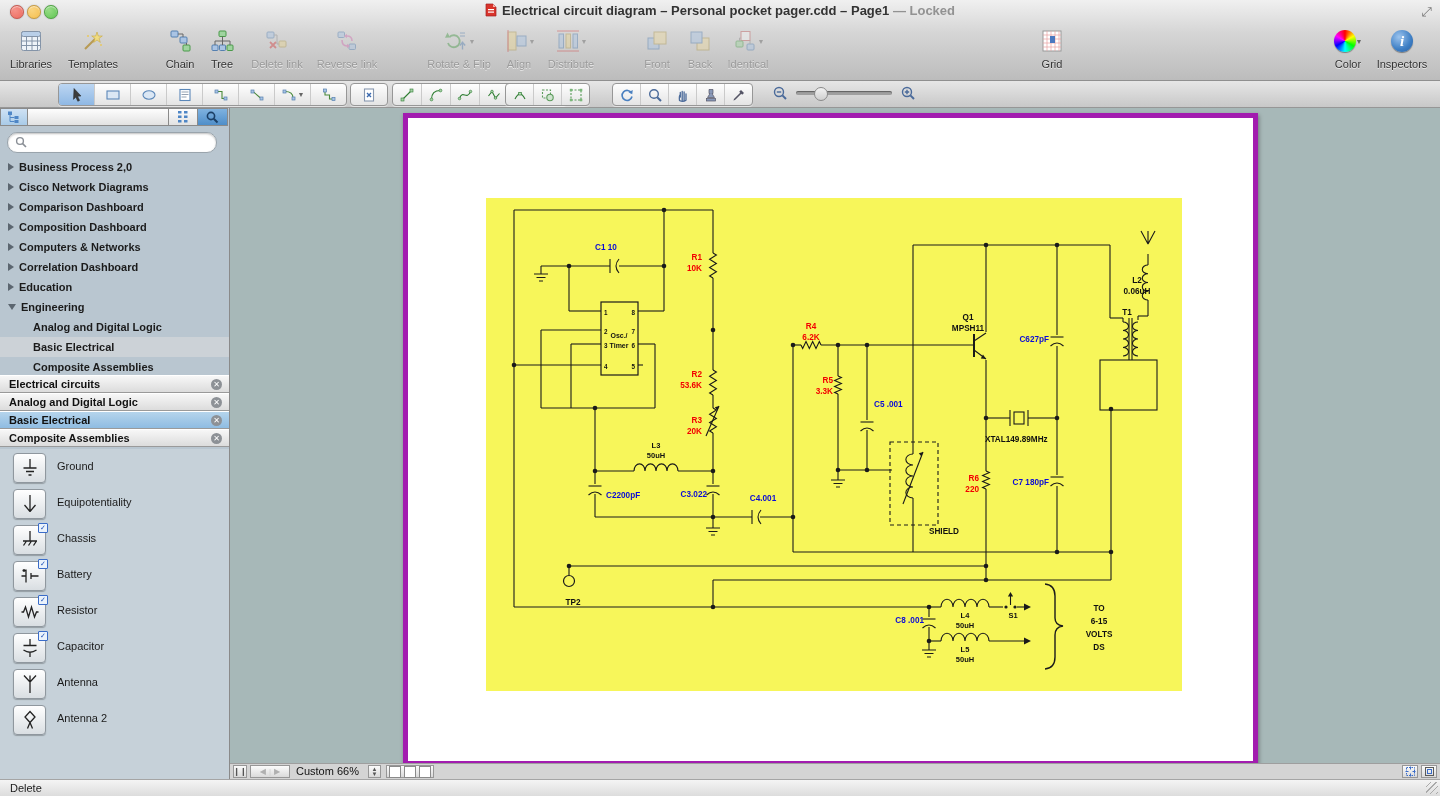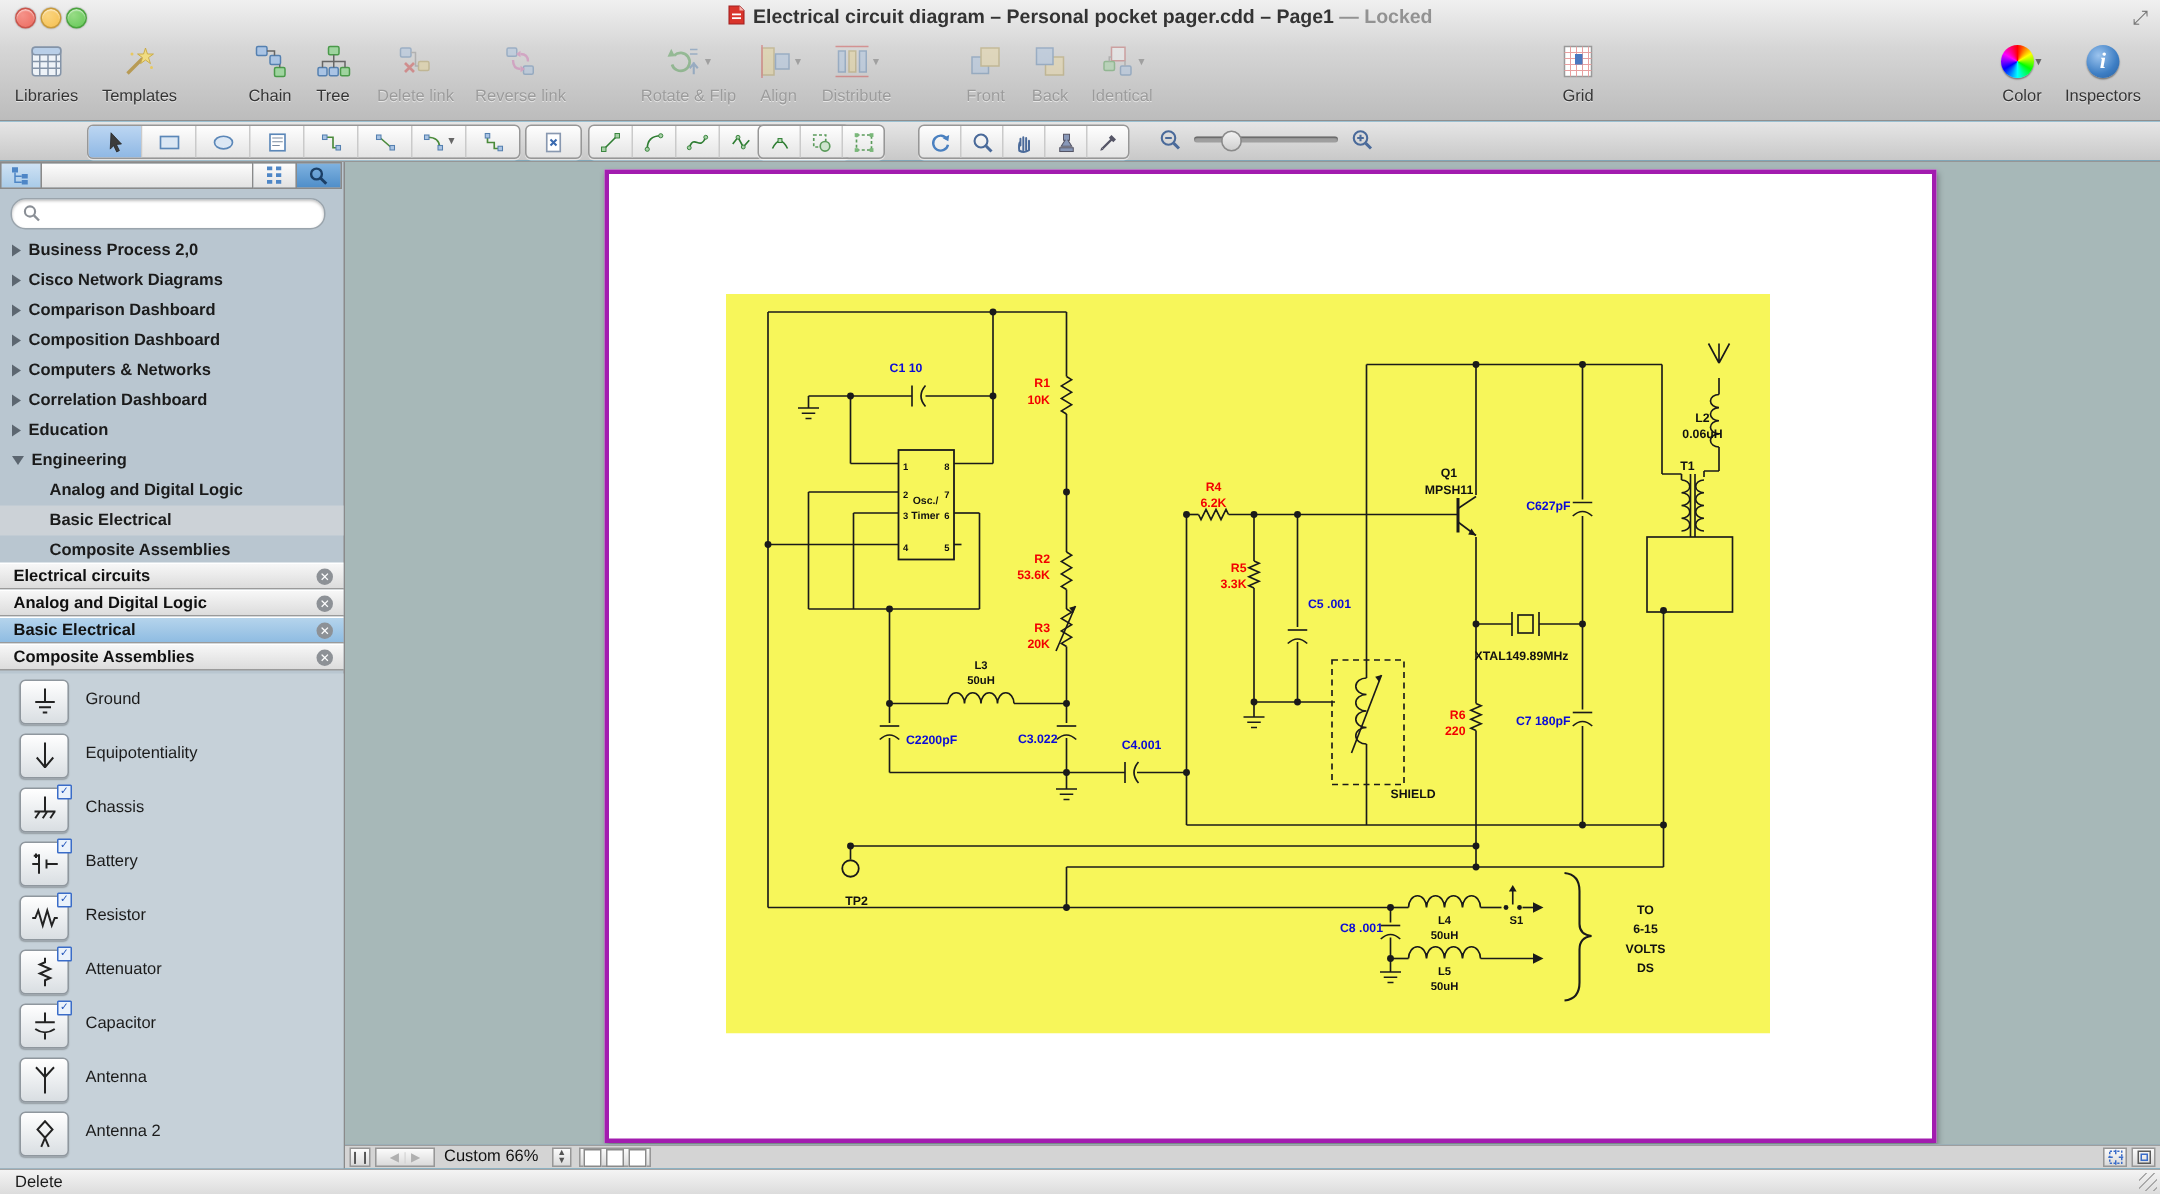--- a/index.html
+++ b/index.html
@@ -1,17 +1,17 @@
 <!DOCTYPE html>
 <html><head>
 <meta charset="utf-8">
 <style>
   html,body{margin:0;padding:0;width:1440px;height:796px;overflow:hidden;
     font-family:"Liberation Sans","DejaVu Sans",sans-serif;-webkit-font-smoothing:antialiased;}
-  #window{position:absolute;inset:0;background:#0ea5e9;}
+  #window{position:absolute;inset:0;background:#000000;}
   
   #header{position:absolute;left:0;top:0;width:1440px;height:80px;
     background:linear-gradient(#f0f0f0,#d6d6d6 40%,#bcbcbc);border-bottom:1px solid #8f8f8f;}
   #titlebar{position:absolute;left:0;top:0;width:100%;height:22px;}
   .tl{position:absolute;top:5px;width:12px;height:12px;border-radius:50%;box-shadow:inset 0 1px 1px rgba(255,255,255,.6),0 0 1px rgba(0,0,0,.5);}
   #title-center{position:absolute;left:0;right:0;top:3px;text-align:center;font-size:13px;font-weight:bold;color:#333;}
   #title-center .doc{display:inline-block;vertical-align:-2px;margin-right:5px;}
   #locked{color:#929292;font-weight:bold;}
   #fullscreen-btn{position:absolute;right:8px;top:4px;color:#777;font-size:13px;}
   .tb-item{position:absolute;top:26px;width:96px;transform:translateX(-50%);text-align:center;}
@@ -62,22 +62,22 @@
     font-size:8px;line-height:11px;text-align:center;}
   #shapes{position:absolute;left:0;top:341px;width:229px;height:330px;background:#c6d1d9;}
   .shape-row{height:36px;position:relative;}
   .shape-ic{position:absolute;left:13px;top:4px;width:31px;height:28px;background:linear-gradient(#ffffff,#d9dee2);
     border:1px solid #8f979e;border-radius:4px;display:flex;align-items:center;justify-content:center;box-shadow:0 1px 1px rgba(0,0,0,.25);}
   .badge{position:absolute;right:-3px;top:-3px;width:8px;height:8px;background:#eaf2fb;border:1px solid #3a6cc8;border-radius:1px;
     font-size:7px;line-height:8px;color:#2255bb;text-align:center;font-weight:bold;}
   .shape-lb{position:absolute;left:57px;top:11px;font-size:11px;color:#1b1b1b;}
   
   #canvas{position:absolute;left:230px;top:108px;width:1210px;height:655px;background:#a7b8b8;overflow:hidden;}
-  #page{position:absolute;left:173px;top:5px;width:845px;height:643px;background:#fff;border:3px solid #a21caf;
-    box-shadow:1px 2px 4px rgba(0,0,0,.35);padding-left:37px;}
+  #page{position:absolute;left:173px;top:5px;width:845px;height:643px;background:#fff;border:5px solid #a21caf;
+    box-shadow:1px 2px 4px rgba(0,0,0,.35);}
   #diagram{position:absolute;left:78px;top:80px;width:696px;height:493px;}
   
   #hscroll{position:absolute;left:230px;top:763px;width:1210px;height:16px;background:#d4d4d4;border-top:1px solid #9e9e9e;box-sizing:border-box;}
   .hs-btn{position:absolute;top:1px;height:13px;background:linear-gradient(#fbfbfb,#dadada);border:1px solid #979797;
     display:flex;align-items:center;justify-content:center;font-size:8px;color:#555;box-sizing:border-box;}
   #zoom-label{position:absolute;left:66px;top:1px;font-size:11px;color:#111;}
   .pagebox{width:10px;height:10px;background:#fff;border:1px solid #8a8a8a;margin-right:3px;}
   #statusbar{position:absolute;left:0;top:779px;width:1440px;height:17px;
     background:linear-gradient(#f4f4f4,#dcdcdc);border-top:1px solid #a5a5a5;box-sizing:border-box;}
   #status-text{position:absolute;left:10px;top:2px;font-size:11px;color:#1a1a1a;}
@@ -581,29 +581,20 @@
           <div class="shape-lb">Battery</div>
         </div>
         <div class="shape-row">
           <div class="shape-ic">
             <svg width="20" height="22" viewBox="0 0 20 22">
               <path d="M1.5,11 H3.5 L5.5,6 L8.5,16 L11.5,6 L14.5,16 L16.5,11 H18.5" fill="none" stroke="#222" stroke-width="1.3"></path>
             </svg>
             <span class="badge">✓</span>
           </div>
           <div class="shape-lb">Resistor</div>
-        </div>
-        <div class="shape-row">
-          <div class="shape-ic">
-            <svg width="20" height="22" viewBox="0 0 20 22">
-              <path d="M10,1.5 V4.5 L6.5,6 L13.5,9 L6.5,12 L13.5,15 L10,16.5 V20.5" fill="none" stroke="#222" stroke-width="1.3"></path>
-            </svg>
-            <span class="badge">✓</span>
-          </div>
-          <div class="shape-lb">Attenuator</div>
         </div>
         <div class="shape-row">
           <div class="shape-ic">
             <svg width="20" height="22" viewBox="0 0 20 22">
               <path d="M10,2 V8.5 M3.5,8.5 H16.5 M3.5,13 Q10,17.5 16.5,13 M10,15.5 V20" fill="none" stroke="#222" stroke-width="1.3"></path>
             </svg>
             <span class="badge">✓</span>
           </div>
           <div class="shape-lb">Capacitor</div>
         </div>

